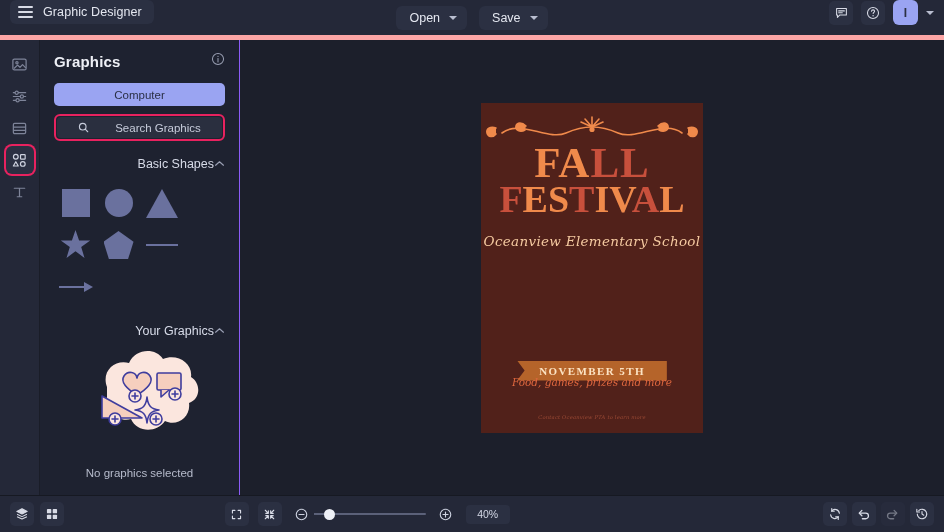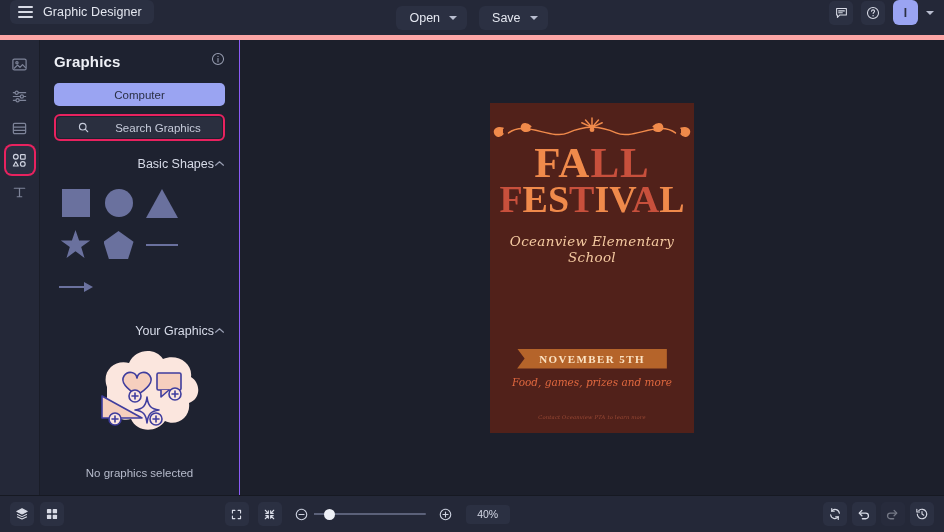--- a/index.html
+++ b/index.html
@@ -120,36 +120,36 @@
 
   .empty-art { display:flex; justify-content:center; margin-top:6px; }
   .empty-label { text-align:center; color:#b6bbcb; font-size:11.5px; margin-top:12px; }
 
   
   .canvas-area {
     flex:1; background:#1c1f2b; display:flex; align-items:center; justify-content:center;
     position:relative; min-width:0;
   }
   .poster {
-    width:204px; height:330px; background:#51211a;
+    width:222px; height:330px; background:#51211a;
     position:relative; overflow:hidden;
     font-family:"Liberation Serif", serif;
   }
   .orn { position:absolute; top:12px; left:0; right:0; display:flex; justify-content:center; }
   .title-block { position:absolute; top:40px; left:0; right:0; text-align:center; }
   .t-fall, .t-fest { line-height:.92; font-weight:bold; letter-spacing:1px; }
   .t-fall { font-size:43px; }
   .t-fest { font-size:38px; letter-spacing:0px; }
   .o { color:#f08a4b; }
   .r { color:#c8503c; }
   .script {
     color:#f4c9a0; font-family:"DejaVu Serif", serif; font-style:italic;
     font-size:13.5px; margin-top:16px; letter-spacing:.3px;
   }
-  .ribbon-wrap { position:absolute; top:246px; left:0; right:0; display:flex; justify-content:center; }
+  .ribbon-wrap { position:absolute; top:258px; left:0; right:0; display:flex; justify-content:center; }
   .ribbon {
     background:#b5642a; color:#fce3c3; font-size:11px; font-weight:bold;
     letter-spacing:1.4px; padding:4px 22px;
     clip-path: polygon(0 0,100% 0,100% 100%,0 100%,5% 50%);
     position:relative;
   }
   .ribbon-inner{ position:relative; }
   .tagline {
     position:absolute; top:273px; left:0; right:0; text-align:center;
     color:#e0683f; font-family:"DejaVu Serif", serif; font-style:italic; font-size:10.5px;

